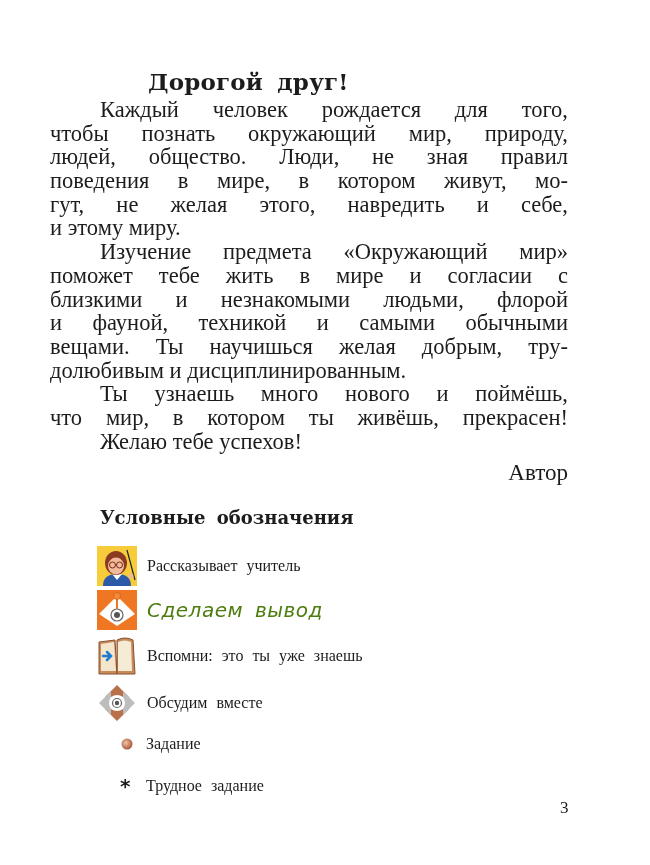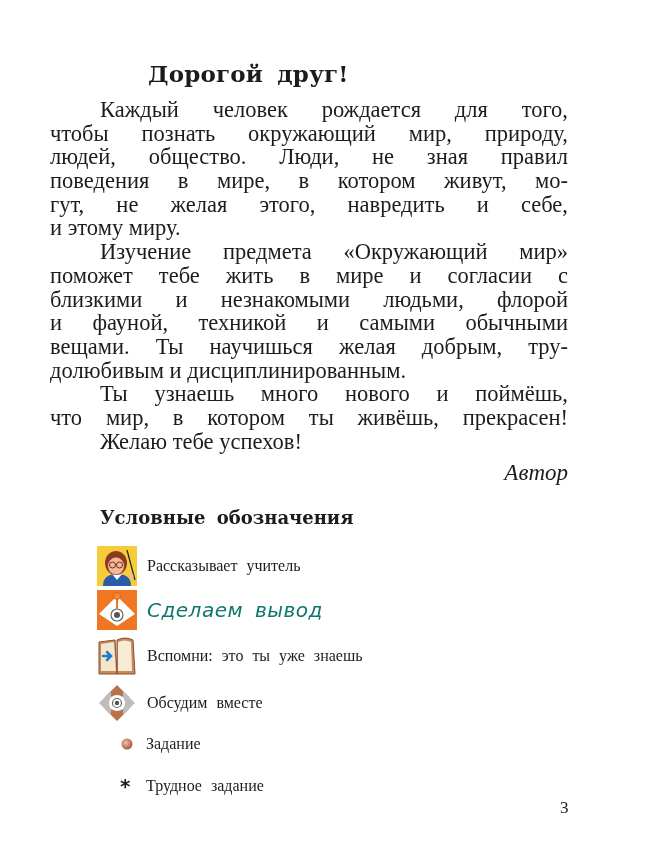--- a/index.html
+++ b/index.html
@@ -1,31 +1,31 @@
 <!DOCTYPE html>
 <html><head>
 <meta charset="utf-8">
 <style>
   html, body { margin:0; padding:0; background:#ffffff; }
   body { width:650px; height:865px; position:relative; overflow:hidden;
          font-family:"DejaVu Serif", "Liberation Serif", serif; color:#1c1c1c; }
-  .title { position:absolute; left:148px; top:60px; font-weight:bold; font-size:23px;
+  .title { position:absolute; left:148px; top:68px; font-weight:bold; font-size:23px;
            font-family:"DejaVu Serif", serif; word-spacing:6px; letter-spacing:0.2px; }
   .body-text { position:absolute; left:50px; top:98px; width:518px;
                font-family:"Liberation Serif", serif; font-size:22.5px; line-height:23.7px; }
   .line { display:block; white-space:nowrap; text-align:justify; text-align-last:justify; height:23.7px; }
   .line.indent { padding-left:50px; }
   .line.last { text-align-last:left; }
   .author { position:absolute; right:82px; top:460px; font-family:"Liberation Serif", serif;
-            font-style:italic; font-size:23px; }
+            font-size:23px; }
   .legend-title { position:absolute; left:100px; top:507px; font-weight:bold; font-size:18px;
                   font-family:"DejaVu Serif", serif; word-spacing:5px; }
   .legend-item { position:absolute; left:97px; display:flex; align-items:center; }
   .legend-item .lbl { font-family:"Liberation Serif", serif; font-size:16px; word-spacing:5px; margin-left:10px; }
-  .legend-item .lbl.conclusion { color:#0f766e; font-style:italic; font-family:"DejaVu Sans", sans-serif; font-size:20px; letter-spacing:0.5px; }
+  .legend-item .lbl.conclusion { color:#4d7c0f; font-style:italic; font-family:"DejaVu Sans", sans-serif; font-size:20px; letter-spacing:0.5px; }
   .icon { width:40px; height:40px; display:inline-block; }
   .page-num { position:absolute; left:560px; top:798px; font-family:"Liberation Serif", serif; font-size:17px; }
 </style>
 </head>
 <body>
 
 <div class="title">Дорогой друг!</div>
 
 <div class="body-text">
   <span class="line indent">Каждый человек рождается для того,</span>

